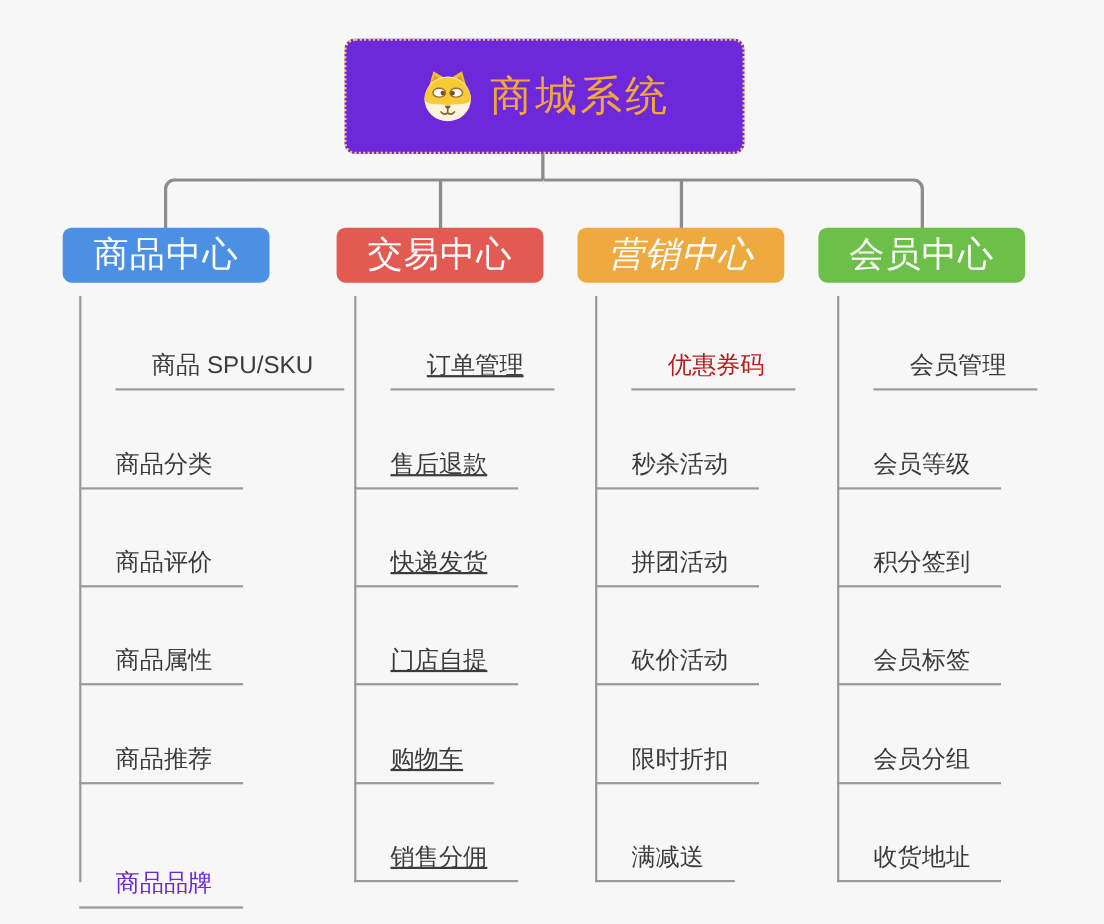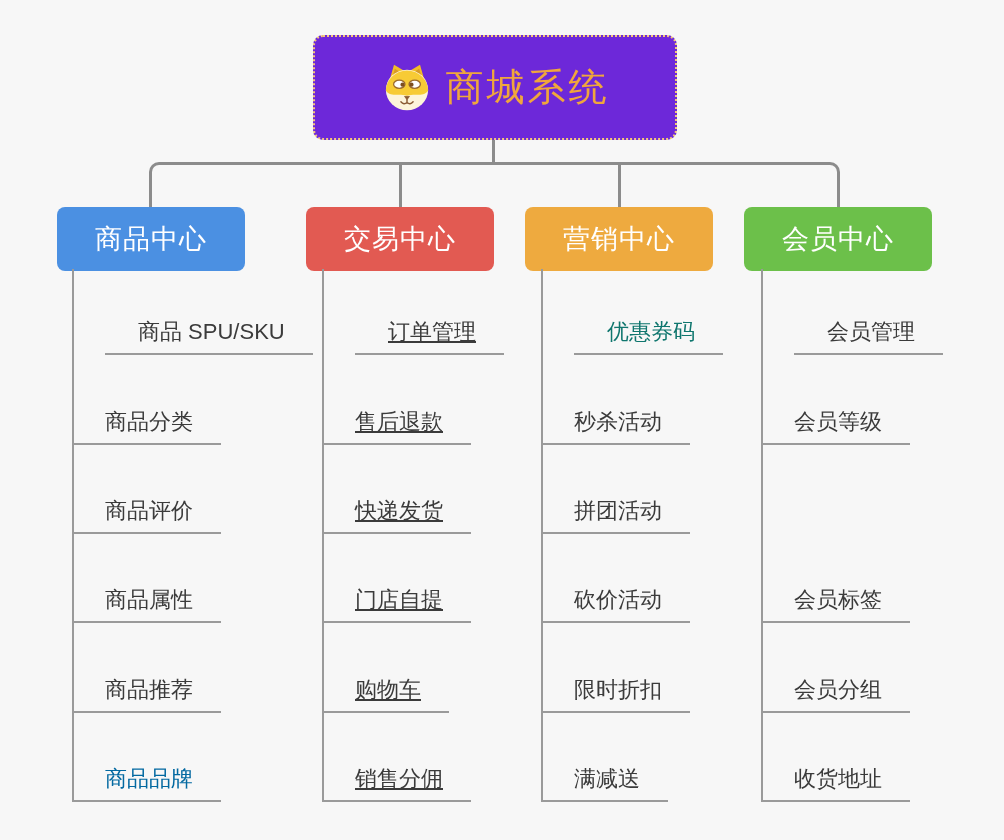--- a/index.html
+++ b/index.html
@@ -51,27 +51,27 @@
     border-top-right-radius: 10px;
   }
   .root-stub { left: 492px; top: 139px; width: 3px; height: 25px; }
   .stub-b2   { left: 399px; top: 163px; width: 3px; height: 46px; }
   .stub-b3   { left: 618px; top: 163px; width: 3px; height: 46px; }
 
   
   .branch-box {
     position: absolute;
     top: 207px;
-    width: 188px; height: 64px;
+    width: 188px; height: 50px;
     border-radius: 8px;
     display: flex;
     align-items: center;
     justify-content: center;
     color: #ffffff;
-    font-size: 27px;
+    font-size: 32px;
     letter-spacing: 1px;
     white-space: nowrap;
     cursor: default;
   }
   .bb1 { left: 57px;  }
   .bb2 { left: 306px; }
   .bb3 { left: 525px; }
   .bb4 { left: 744px; }
 
   
@@ -135,48 +135,49 @@
       <circle cx="26.5" cy="26.5" r="2.6" fill="#7d4e1f"></circle>
       <circle cx="37.5" cy="26.5" r="2.6" fill="#7d4e1f"></circle>
       <path d="M29 41 h6 l-3 4 Z" fill="#8a5a33" stroke="#8a5a33" stroke-width="1" stroke-linejoin="round"></path>
       <path d="M32 45 V48.5 M24.5 47.5 Q28.2 52 32 48.5 Q35.8 52 39.5 47.5" stroke="#8a5a33" stroke-width="1.8" fill="none" stroke-linecap="round"></path>
     </svg>
     <span class="root-label" style="color: rgb(240, 166, 60);">商城系统</span>
   </div>
 
   <div class="branch-box bb1" style="background-color: rgb(75, 144, 226);">商品中心</div>
   <div class="branch-box bb2" style="background-color: rgb(226, 90, 82);">交易中心</div>
-  <div class="branch-box bb3" style="background-color: rgb(238, 170, 63);">营销中心</div>
+  <div class="branch-box bb3" style="background-color: rgb(238, 170, 63); font-style: italic;">营销中心</div>
   <div class="branch-box bb4" style="background-color: rgb(108, 192, 74);">会员中心</div>
 
   <div class="col-line cl1" style="background-color: rgb(154, 154, 154);"></div>
   <div class="col-line cl2" style="background-color: rgb(154, 154, 154);"></div>
   <div class="col-line cl3" style="background-color: rgb(154, 154, 154);"></div>
   <div class="col-line cl4" style="background-color: rgb(154, 154, 154);"></div>
 
   <div class="leaf c1 r1" style="border-color: rgb(154, 154, 154); color: rgb(59, 59, 59);">商品 SPU/SKU</div>
   <div class="leaf c1 r2" style="border-color: rgb(154, 154, 154); color: rgb(59, 59, 59);">商品分类</div>
   <div class="leaf c1 r3" style="border-color: rgb(154, 154, 154); color: rgb(59, 59, 59);">商品评价</div>
   <div class="leaf c1 r4" style="border-color: rgb(154, 154, 154); color: rgb(59, 59, 59);">商品属性</div>
   <div class="leaf c1 r5" style="border-color: rgb(154, 154, 154); color: rgb(59, 59, 59);">商品推荐</div>
-  <div class="leaf c1 r6" style="border-color: rgb(154, 154, 154); color: #0369a1;">商品品牌</div>
+  <div class="leaf c1 r6" style="border-color: rgb(154, 154, 154); color: #6d28d9; margin-top: 24px;">商品品牌</div>
 
   <div class="leaf c2 r1" style="border-color: rgb(154, 154, 154); color: rgb(59, 59, 59);">订单管理</div>
   <div class="leaf c2 r2" style="border-color: rgb(154, 154, 154); color: rgb(59, 59, 59);">售后退款</div>
   <div class="leaf c2 r3" style="border-color: rgb(154, 154, 154); color: rgb(59, 59, 59);">快递发货</div>
   <div class="leaf c2 r4" style="border-color: rgb(154, 154, 154); color: rgb(59, 59, 59);">门店自提</div>
   <div class="leaf c2 r5" style="border-color: rgb(154, 154, 154); color: rgb(59, 59, 59);">购物车</div>
   <div class="leaf c2 r6" style="border-color: rgb(154, 154, 154); color: rgb(59, 59, 59);">销售分佣</div>
 
-  <div class="leaf c3 r1" style="border-color: rgb(154, 154, 154); color: #0f766e;">优惠券码</div>
+  <div class="leaf c3 r1" style="border-color: rgb(154, 154, 154); color: #b91c1c;">优惠券码</div>
   <div class="leaf c3 r3" style="border-color: rgb(154, 154, 154); color: rgb(59, 59, 59);">拼团活动</div>
   <div class="leaf c3 r2" style="border-color: rgb(154, 154, 154); color: rgb(59, 59, 59);">秒杀活动</div>
   <div class="leaf c3 r4" style="border-color: rgb(154, 154, 154); color: rgb(59, 59, 59);">砍价活动</div>
   <div class="leaf c3 r5" style="border-color: rgb(154, 154, 154); color: rgb(59, 59, 59);">限时折扣</div>
   <div class="leaf c3 r6" style="border-color: rgb(154, 154, 154); color: rgb(59, 59, 59);">满减送</div>
 
   <div class="leaf c4 r1" style="border-color: rgb(154, 154, 154); color: rgb(59, 59, 59);">会员管理</div>
   <div class="leaf c4 r2" style="border-color: rgb(154, 154, 154); color: rgb(59, 59, 59);">会员等级</div>
+  <div class="leaf c4 r3" style="border-color: rgb(154, 154, 154); color: rgb(59, 59, 59);">积分签到</div>
   <div class="leaf c4 r4" style="border-color: rgb(154, 154, 154); color: rgb(59, 59, 59);">会员标签</div>
   <div class="leaf c4 r6" style="border-color: rgb(154, 154, 154); color: rgb(59, 59, 59);">收货地址</div>
   <div class="leaf c4 r5" style="border-color: rgb(154, 154, 154); color: rgb(59, 59, 59);">会员分组</div>
 
 </div>
 
 </body></html>

